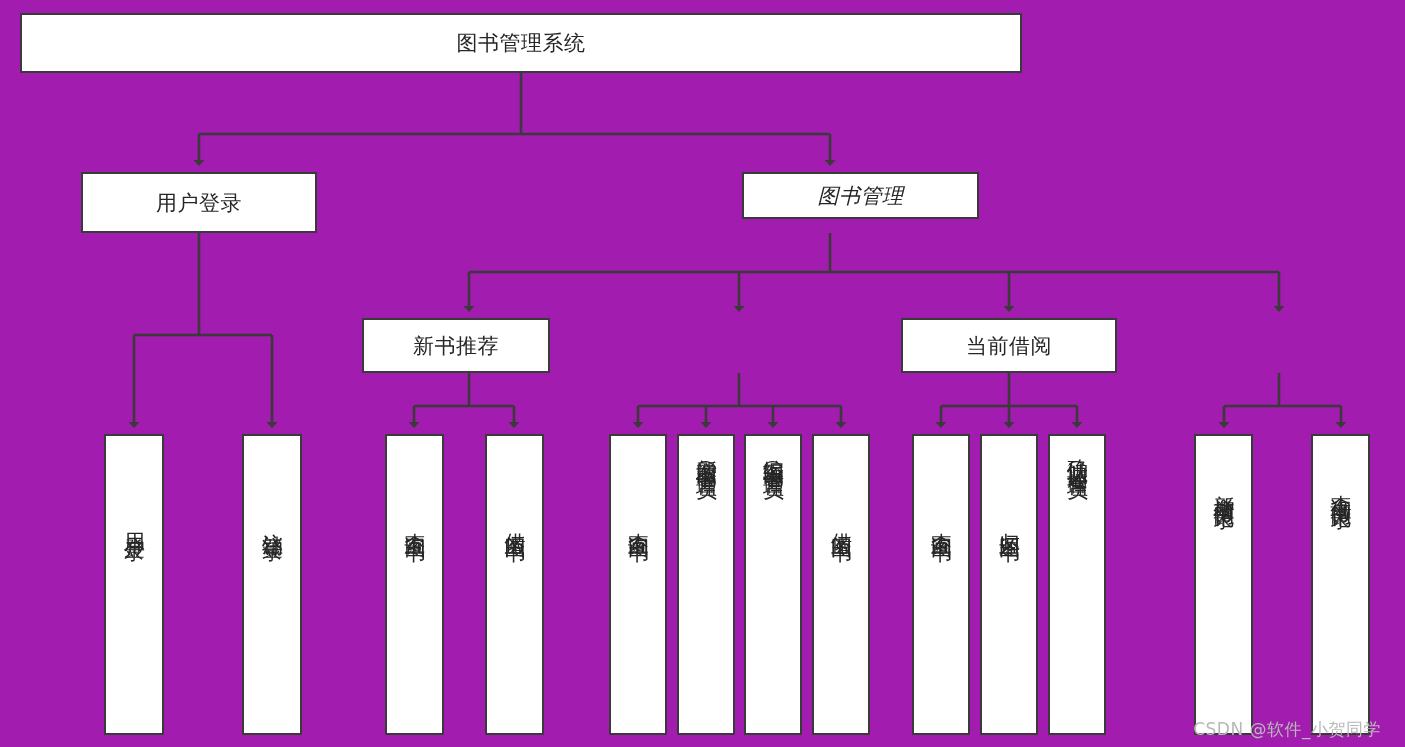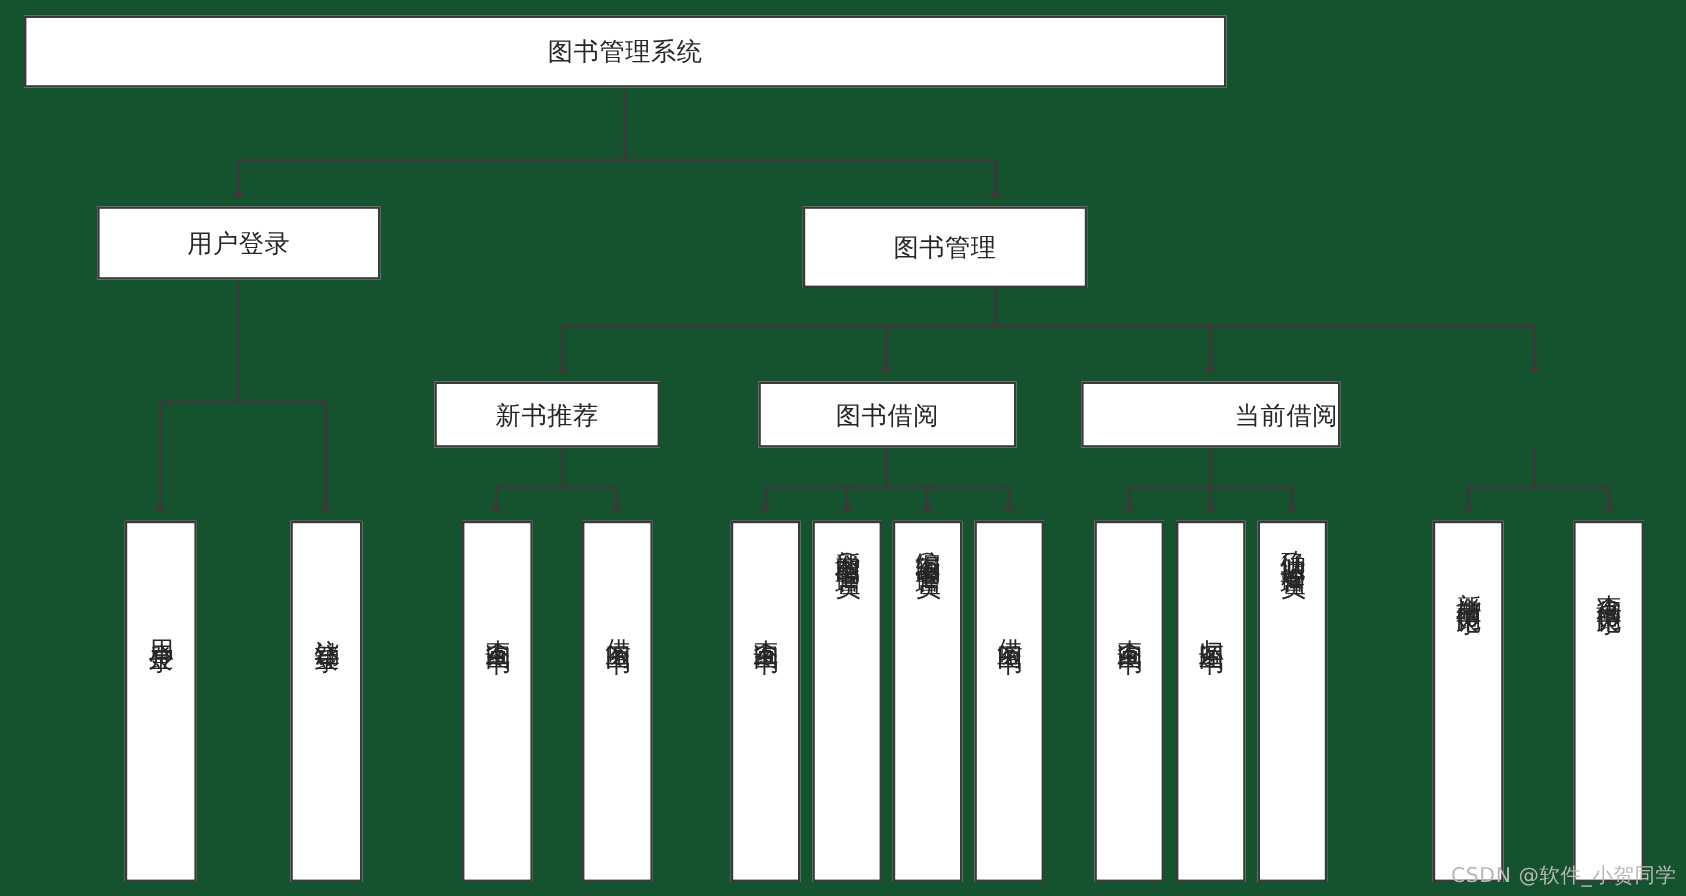--- a/index.html
+++ b/index.html
@@ -10,21 +10,21 @@
   body {
     width: 1405px;
     height: 747px;
     font-family: "DejaVu Sans", "Liberation Sans", sans-serif;
     overflow: hidden;
   }
   #diagram {
     position: relative;
     width: 1405px;
     height: 747px;
-    background: #14532d;
+    background: #a21caf;
   }
   svg.edges {
     position: absolute;
     left: 0;
     top: 0;
     width: 1405px;
     height: 747px;
     pointer-events: none;
   }
   .node {
@@ -49,21 +49,21 @@
   }
   .node.v .vtext {
     writing-mode: vertical-rl;
     text-orientation: upright;
     letter-spacing: 3px;
     line-height: 1;
     white-space: nowrap;
   }
   .watermark {
     position: absolute;
-    right: 8px;
+    right: 24px;
     bottom: 6px;
     font-size: 17px;
     color: #b8b8b8;
     letter-spacing: 0.5px;
     white-space: nowrap;
   }
 </style>
 </head>
 <body>
 
@@ -119,31 +119,28 @@
     </g>
   </svg>
 
   <div class="node h" style="left:20px; top:13px; width:1002px; height:60px;">
     <span>图书管理系统</span>
   </div>
 
   <div class="node h" style="left:81px; top:172px; width:236px; height:61px;">
     <span>用户登录</span>
   </div>
-  <div class="node h" style="left:669px; top:172px; width:237px; height:68px;">
+  <div class="node h" style="left:742px; top:172px; width:237px; height:47px;font-style:italic;">
     <span>图书管理</span>
   </div>
 
   <div class="node h" style="left:362px; top:318px; width:188px; height:55px;">
     <span>新书推荐</span>
   </div>
-  <div class="node h" style="left:632px; top:318px; width:215px; height:55px;">
-    <span>图书借阅</span>
-  </div>
-  <div class="node h" style="left:901px; top:318px; width:216px; height:55px;justify-content:flex-end;">
+  <div class="node h" style="left:901px; top:318px; width:216px; height:55px;">
     <span>当前借阅</span>
   </div>
 
   <div class="node v" style="left:104px; top:434px; width:60px; height:301px; padding-top:80px;">
     <span class="vtext">用户登录</span>
   </div>
   <div class="node v" style="left:242px; top:434px; width:60px; height:301px; padding-top:80px;">
     <span class="vtext">注销登录</span>
   </div>
 

